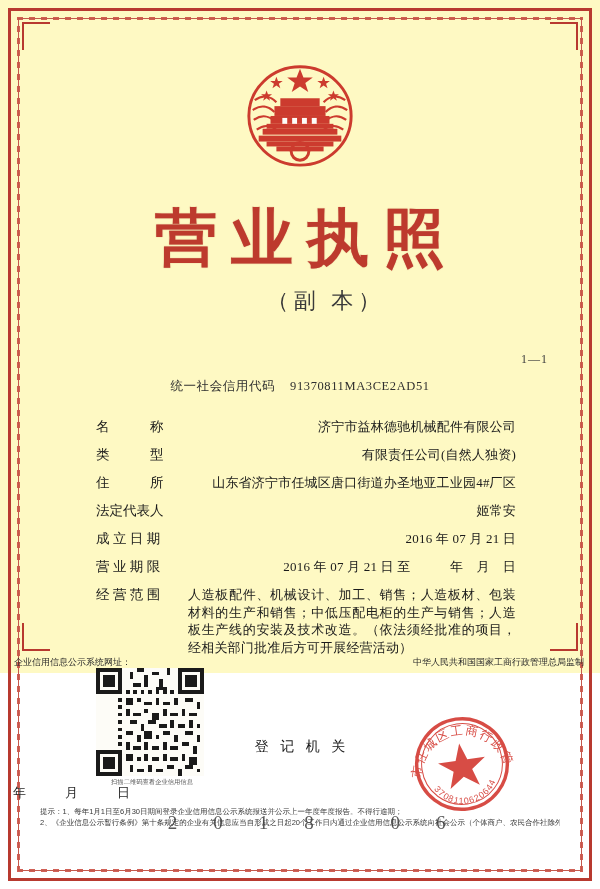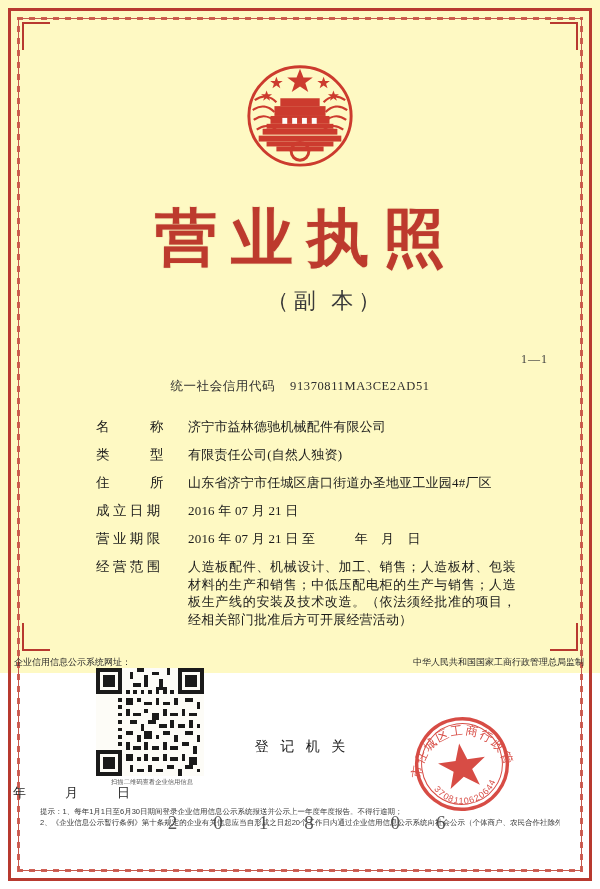--- a/index.html
+++ b/index.html
@@ -137,20 +137,21 @@
     letter-spacing: 0;
     color: #1b1b1b;
     white-space: nowrap;
   }
   .value {
     flex: 1;
     font-size: 13px;
     line-height: 17px;
     color: #1b1b1b;
     letter-spacing: .2px;
+    text-align: right;
   }
   .value.multiline { line-height: 17px; }
   .value.scope { line-height: 17.5px; text-align: justify; }
 
   
   .registry-label {
     position: absolute;
     left: 0; right: 0;
     top: 738px;
     text-align: center;
@@ -319,20 +320,24 @@
     <div class="row">
       <div class="label">类　　　型</div>
       <div class="value">有限责任公司(自然人独资)</div>
     </div>
 
     <div class="row">
       <div class="label">住　　　所</div>
       <div class="value multiline">山东省济宁市任城区唐口街道办圣地亚工业园4#厂区</div>
     </div>
 
+    <div class="row">
+      <div class="label">法定代表人</div>
+      <div class="value">姬常安</div>
+    </div>
 
 
     <div class="row">
       <div class="label">成 立 日 期</div>
       <div class="value">2016 年 07 月 21 日</div>
     </div>
 
     <div class="row">
       <div class="label">营 业 期 限</div>
       <div class="value">2016 年 07 月 21 日 至　　　年　月　日</div>

